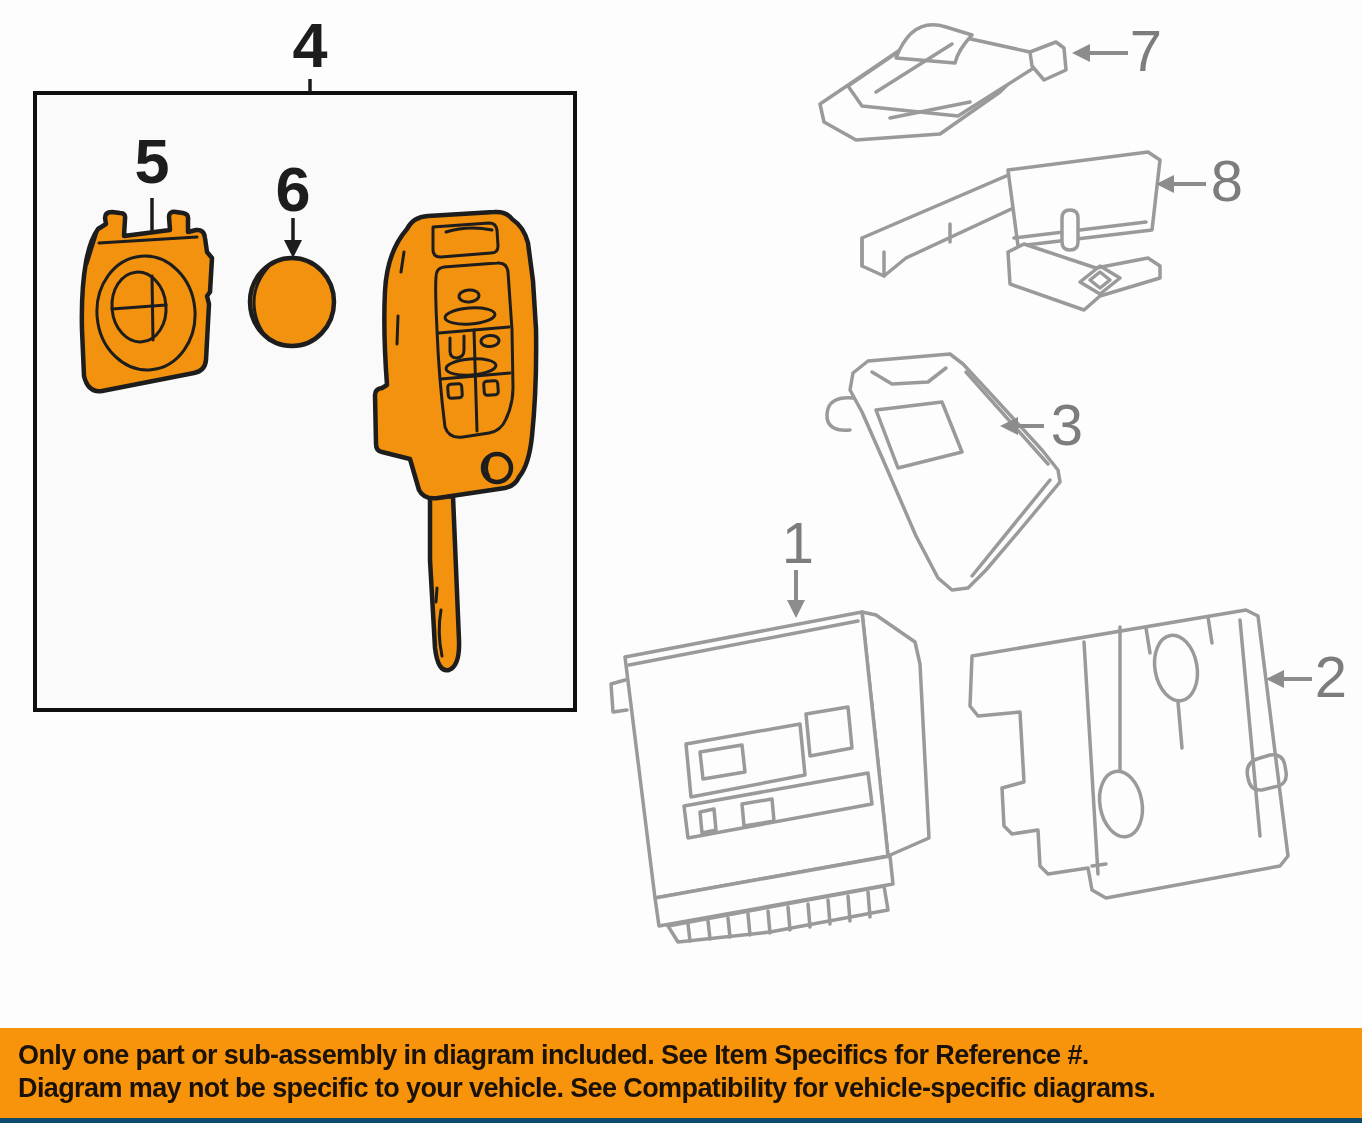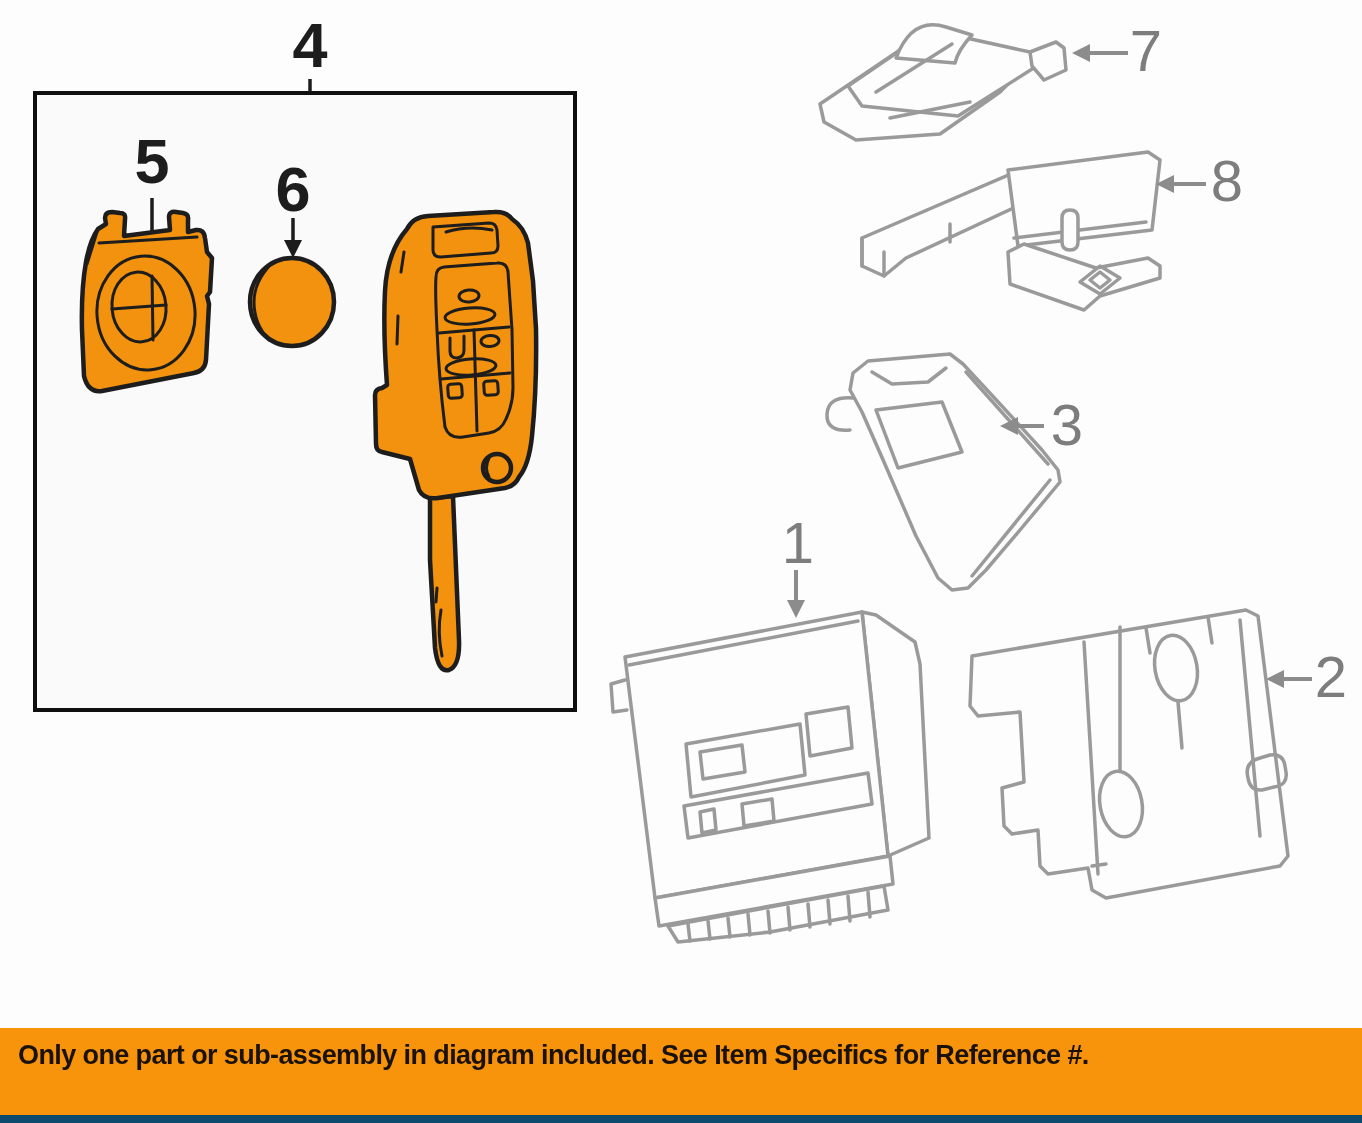--- a/index.html
+++ b/index.html
@@ -23,21 +23,21 @@
   .gfill{fill:#fdfdfd;}
   .gleader{stroke:#8c8c8c;stroke-width:4;}
   .garrow{fill:#8c8c8c;stroke:none;}
   .bleader{stroke:#1c1c1c;stroke-width:3.5;}
   .barrow{fill:#1c1c1c;stroke:none;}
   
   .pbox{fill:#fafafa;stroke:#0f0f0f;stroke-width:4;}
   
   .banner{
     position:absolute;left:0;top:1028px;width:1362px;height:95px;
-    background:#F7940C;border-bottom:8px solid #0c4a6e;box-sizing:border-box;
+    background:#F7940C;border-bottom:5px solid #0c4a6e;box-sizing:border-box;
     padding:11px 0 12px 18px;color:#1A1108;
   }
   .banner-line{
     font-size:27px;font-weight:700;letter-spacing:-0.6px;line-height:33px;
     white-space:nowrap;font-family:"Liberation Sans",sans-serif;
   }
 </style>
 </head>
 <body>
 
@@ -213,15 +213,16 @@
   <div class="callout co-black" style="left:152px;top:130px">5</div>
   <div class="callout co-black" style="left:293px;top:158px">6</div>
   <div class="callout co-gray" style="left:1146px;top:22px">7</div>
   <div class="callout co-gray" style="left:1227px;top:152px">8</div>
   <div class="callout co-gray" style="left:1067px;top:396px">3</div>
   <div class="callout co-gray" style="left:798px;top:514px">1</div>
   <div class="callout co-gray" style="left:1331px;top:648px">2</div>
 
   <div class="banner">
     <div class="banner-line">Only one part or sub-assembly in diagram included. See Item Specifics for Reference #.</div>
+    <div class="banner-line">Diagram may not be specific to your vehicle. See Compatibility for vehicle-specific diagrams.</div>
   </div>
 
 </div>
 
 </body></html>

